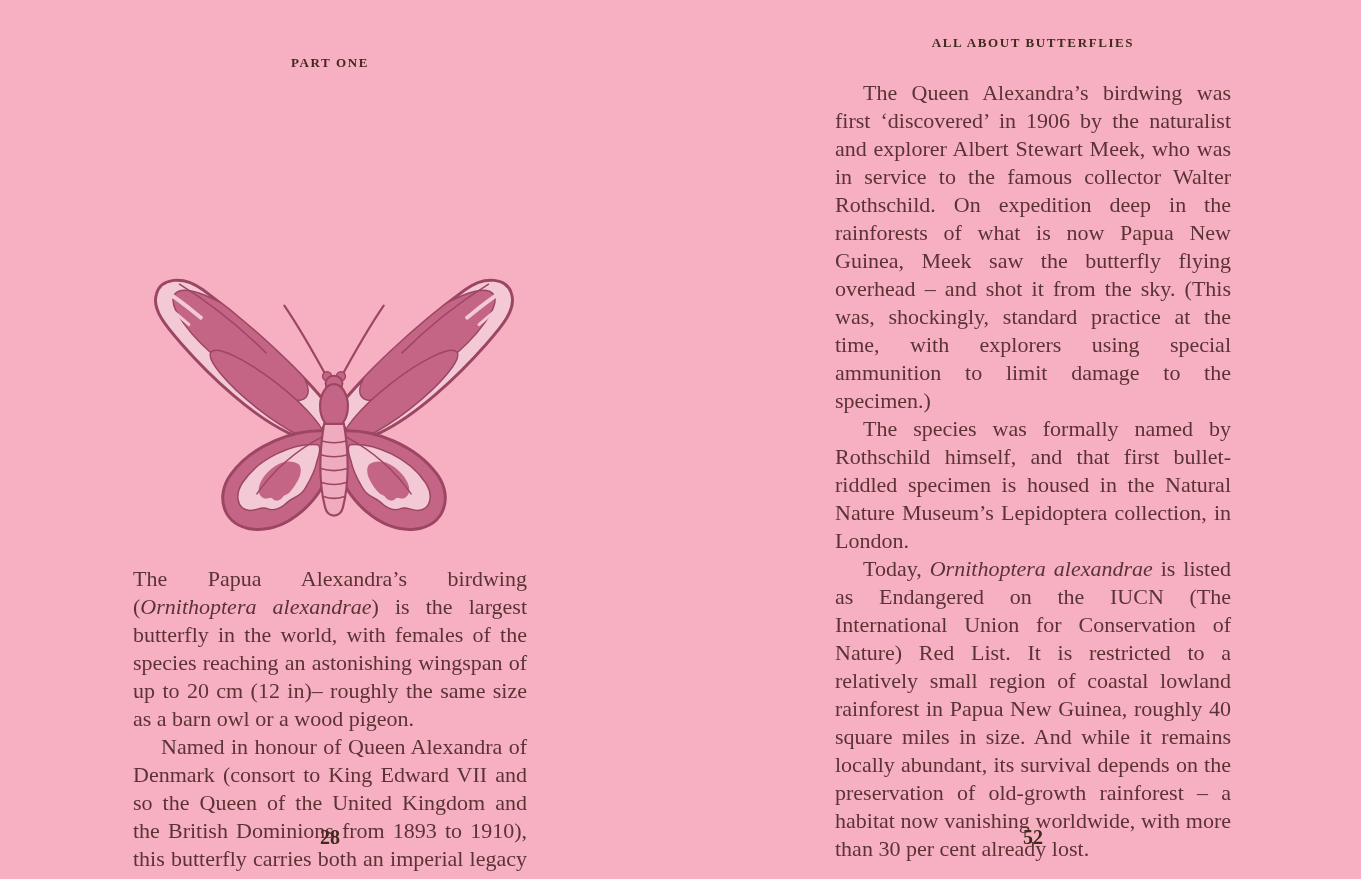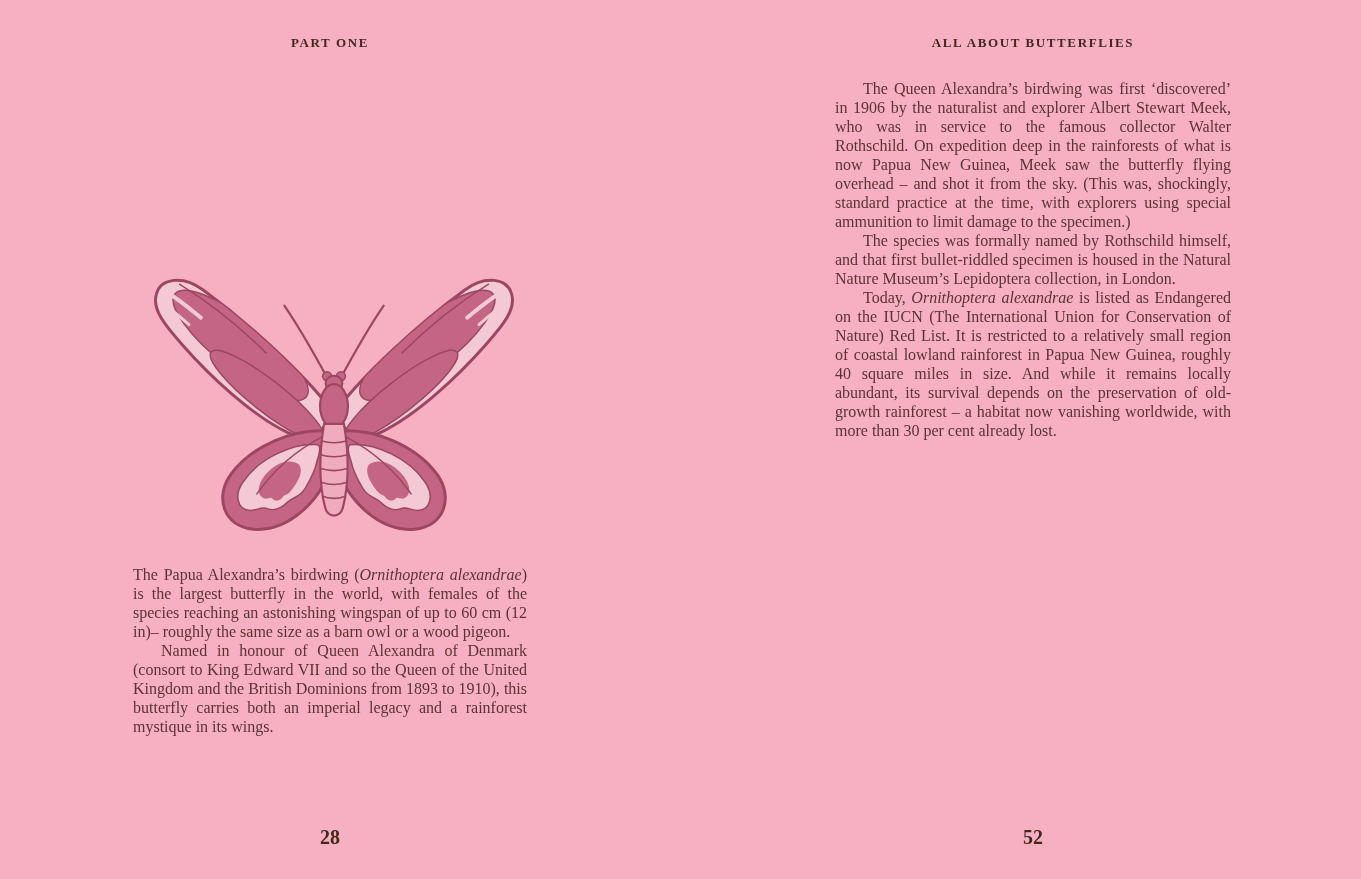--- a/index.html
+++ b/index.html
@@ -17,38 +17,38 @@
   .spread{position:relative;width:1361px;height:879px;background:var(--background);}
   .page{position:absolute;top:0;width:680px;height:879px;}
   .page-left{left:0;}
   .page-right{left:681px;}
 
   .running-head{
     position:absolute;top:35px;text-align:center;
     font-weight:bold;font-size:13px;letter-spacing:1.6px;
     color:var(--ink);
   }
-  .page-left .running-head{left:133px;width:394px;}
+  .page-left .running-head{left:133px;width:394px;margin-top:20px;}
   .page-right .running-head{left:154px;width:396px;}
 
   .chapter-title{
     position:absolute;left:110px;top:72px;width:440px;text-align:center;
     color:var(--ink);font-family:"DejaVu Serif","Liberation Serif",serif;font-weight:bold;
   }
   .title-line{
     display:block;font-size:44px;line-height:43px;white-space:nowrap;
     transform:scaleX(0.70);transform-origin:50% 50%;letter-spacing:1px;
   }
 
   .butterfly{position:absolute;left:135px;top:260px;width:398px;height:298px;}
   .butterfly svg{width:100%;height:100%;display:block;}
 
   .body-text{
     position:absolute;color:var(--text);
-    font-size:16px;line-height:19px;text-align:justify;
+    font-size:22px;line-height:28px;text-align:justify;
   }
   .page-left .body-text{left:133px;top:565px;width:394px;}
   .page-right .body-text{left:154px;top:79px;width:396px;}
   .body-text p.indent{text-indent:28px;}
   .body-text em{font-style:italic;}
 
   .page-number{
     position:absolute;top:826px;text-align:center;
     font-weight:bold;font-size:20px;color:var(--ink);
   }
@@ -107,21 +107,21 @@
         <path d="M190 165 C185 195 185 225 191 249 C194 260 206 260 209 249 C215 225 215 195 210 165 Z" fill="var(--abdomen)" stroke="var(--outline)" stroke-width="2.2"></path>
         <path d="M186.8 182 Q200 186 213.2 182" stroke="var(--outline)" stroke-width="1.6" fill="none"></path>
         <path d="M186.2 196 Q200 200 213.8 196" stroke="var(--outline)" stroke-width="1.6" fill="none"></path>
         <path d="M186.6 210 Q200 214 213.4 210" stroke="var(--outline)" stroke-width="1.6" fill="none"></path>
         <path d="M187.6 224 Q200 228 212.4 224" stroke="var(--outline)" stroke-width="1.6" fill="none"></path>
         <path d="M189.4 238 Q200 242 210.6 238" stroke="var(--outline)" stroke-width="1.6" fill="none"></path>
       </svg>
     </div>
 
     <div class="body-text">
-        <p class=""><span>The Papua Alexandra’s birdwing (</span><em>Ornithoptera alexandrae</em><span>) is the largest butterfly in the world, with females of the species reaching an astonishing wingspan of up to 60 cm (12 in)– roughly the same size as a barn owl or a wood pigeon.</span></p>
+        <p class=""><span>The Papua Alexandra’s birdwing (</span><em>Ornithoptera alexandrae</em><span>) is the largest butterfly in the world, with females of the species reaching an astonishing wingspan of up to 20 cm (12 in)– roughly the same size as a barn owl or a wood pigeon.</span></p>
         <p class="indent"><span>Named in honour of Queen Alexandra of Denmark (consort to King Edward VII and so the Queen of the United Kingdom and the British Dominions from 1893 to 1910), this butterfly carries both an imperial legacy and a rainforest mystique in its wings.</span></p>
       </div>
 
     <div class="page-number">28</div>
   </div>
 
   <div class="page page-right">
     <div class="running-head">ALL ABOUT BUTTERFLIES</div>
 
     <div class="body-text">

